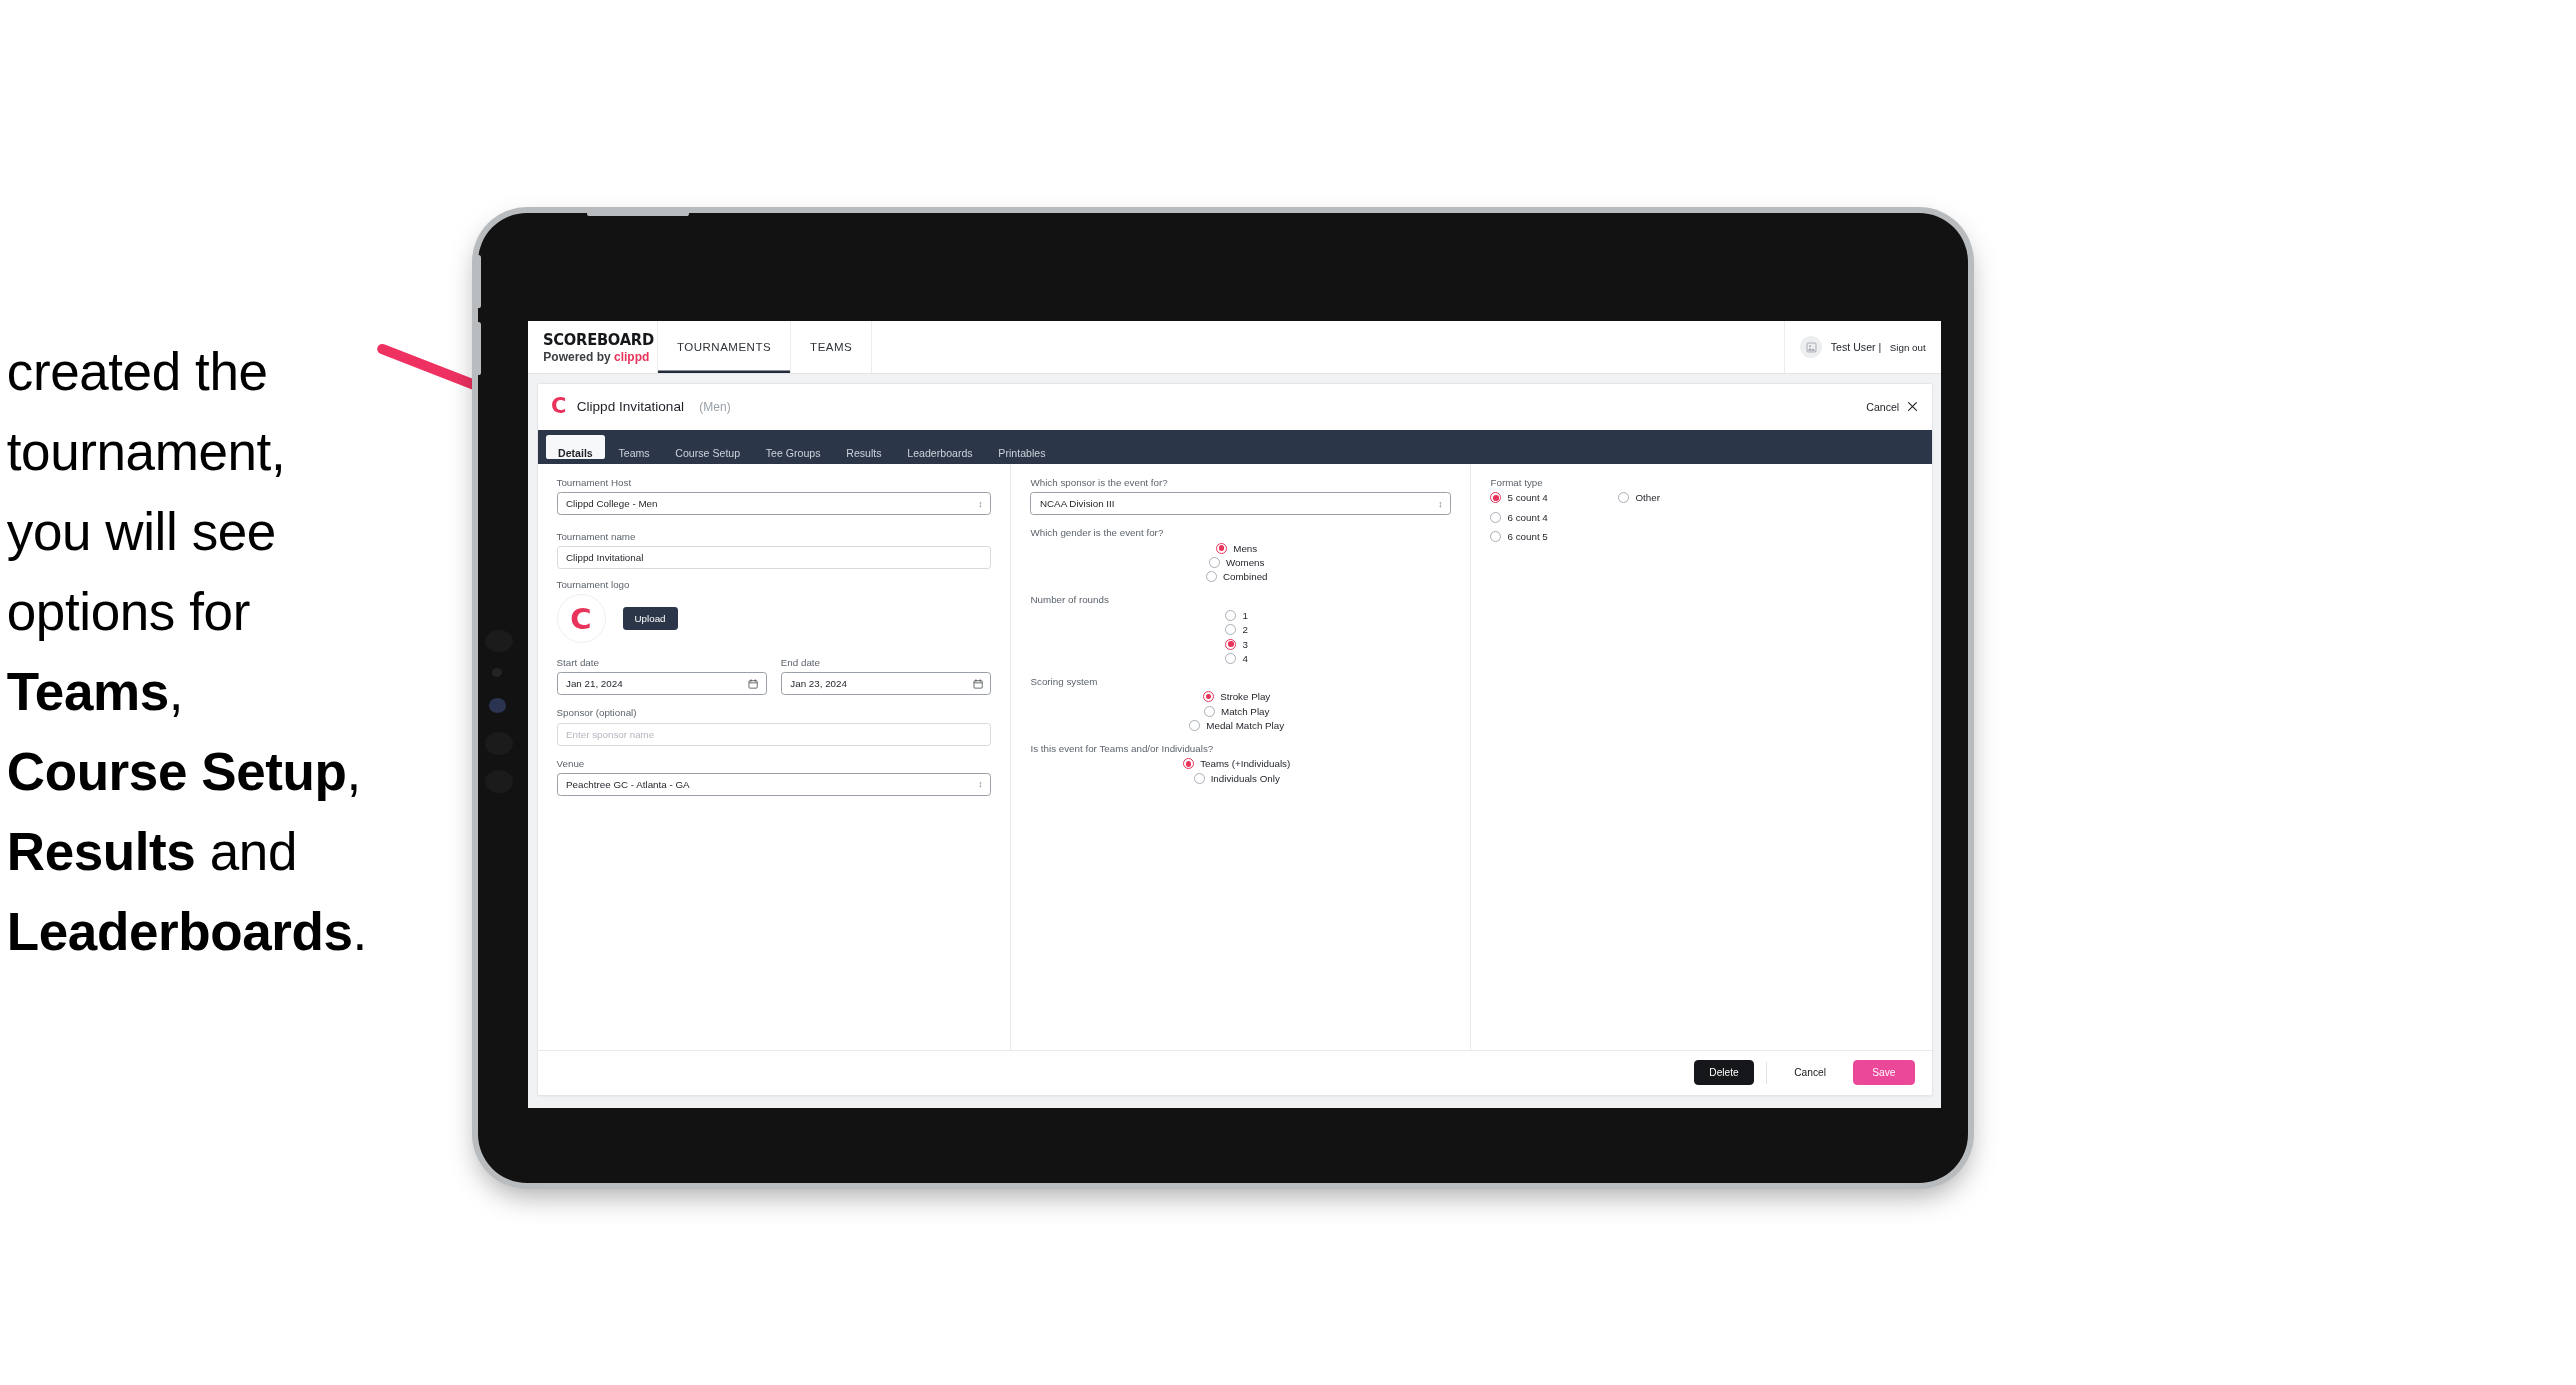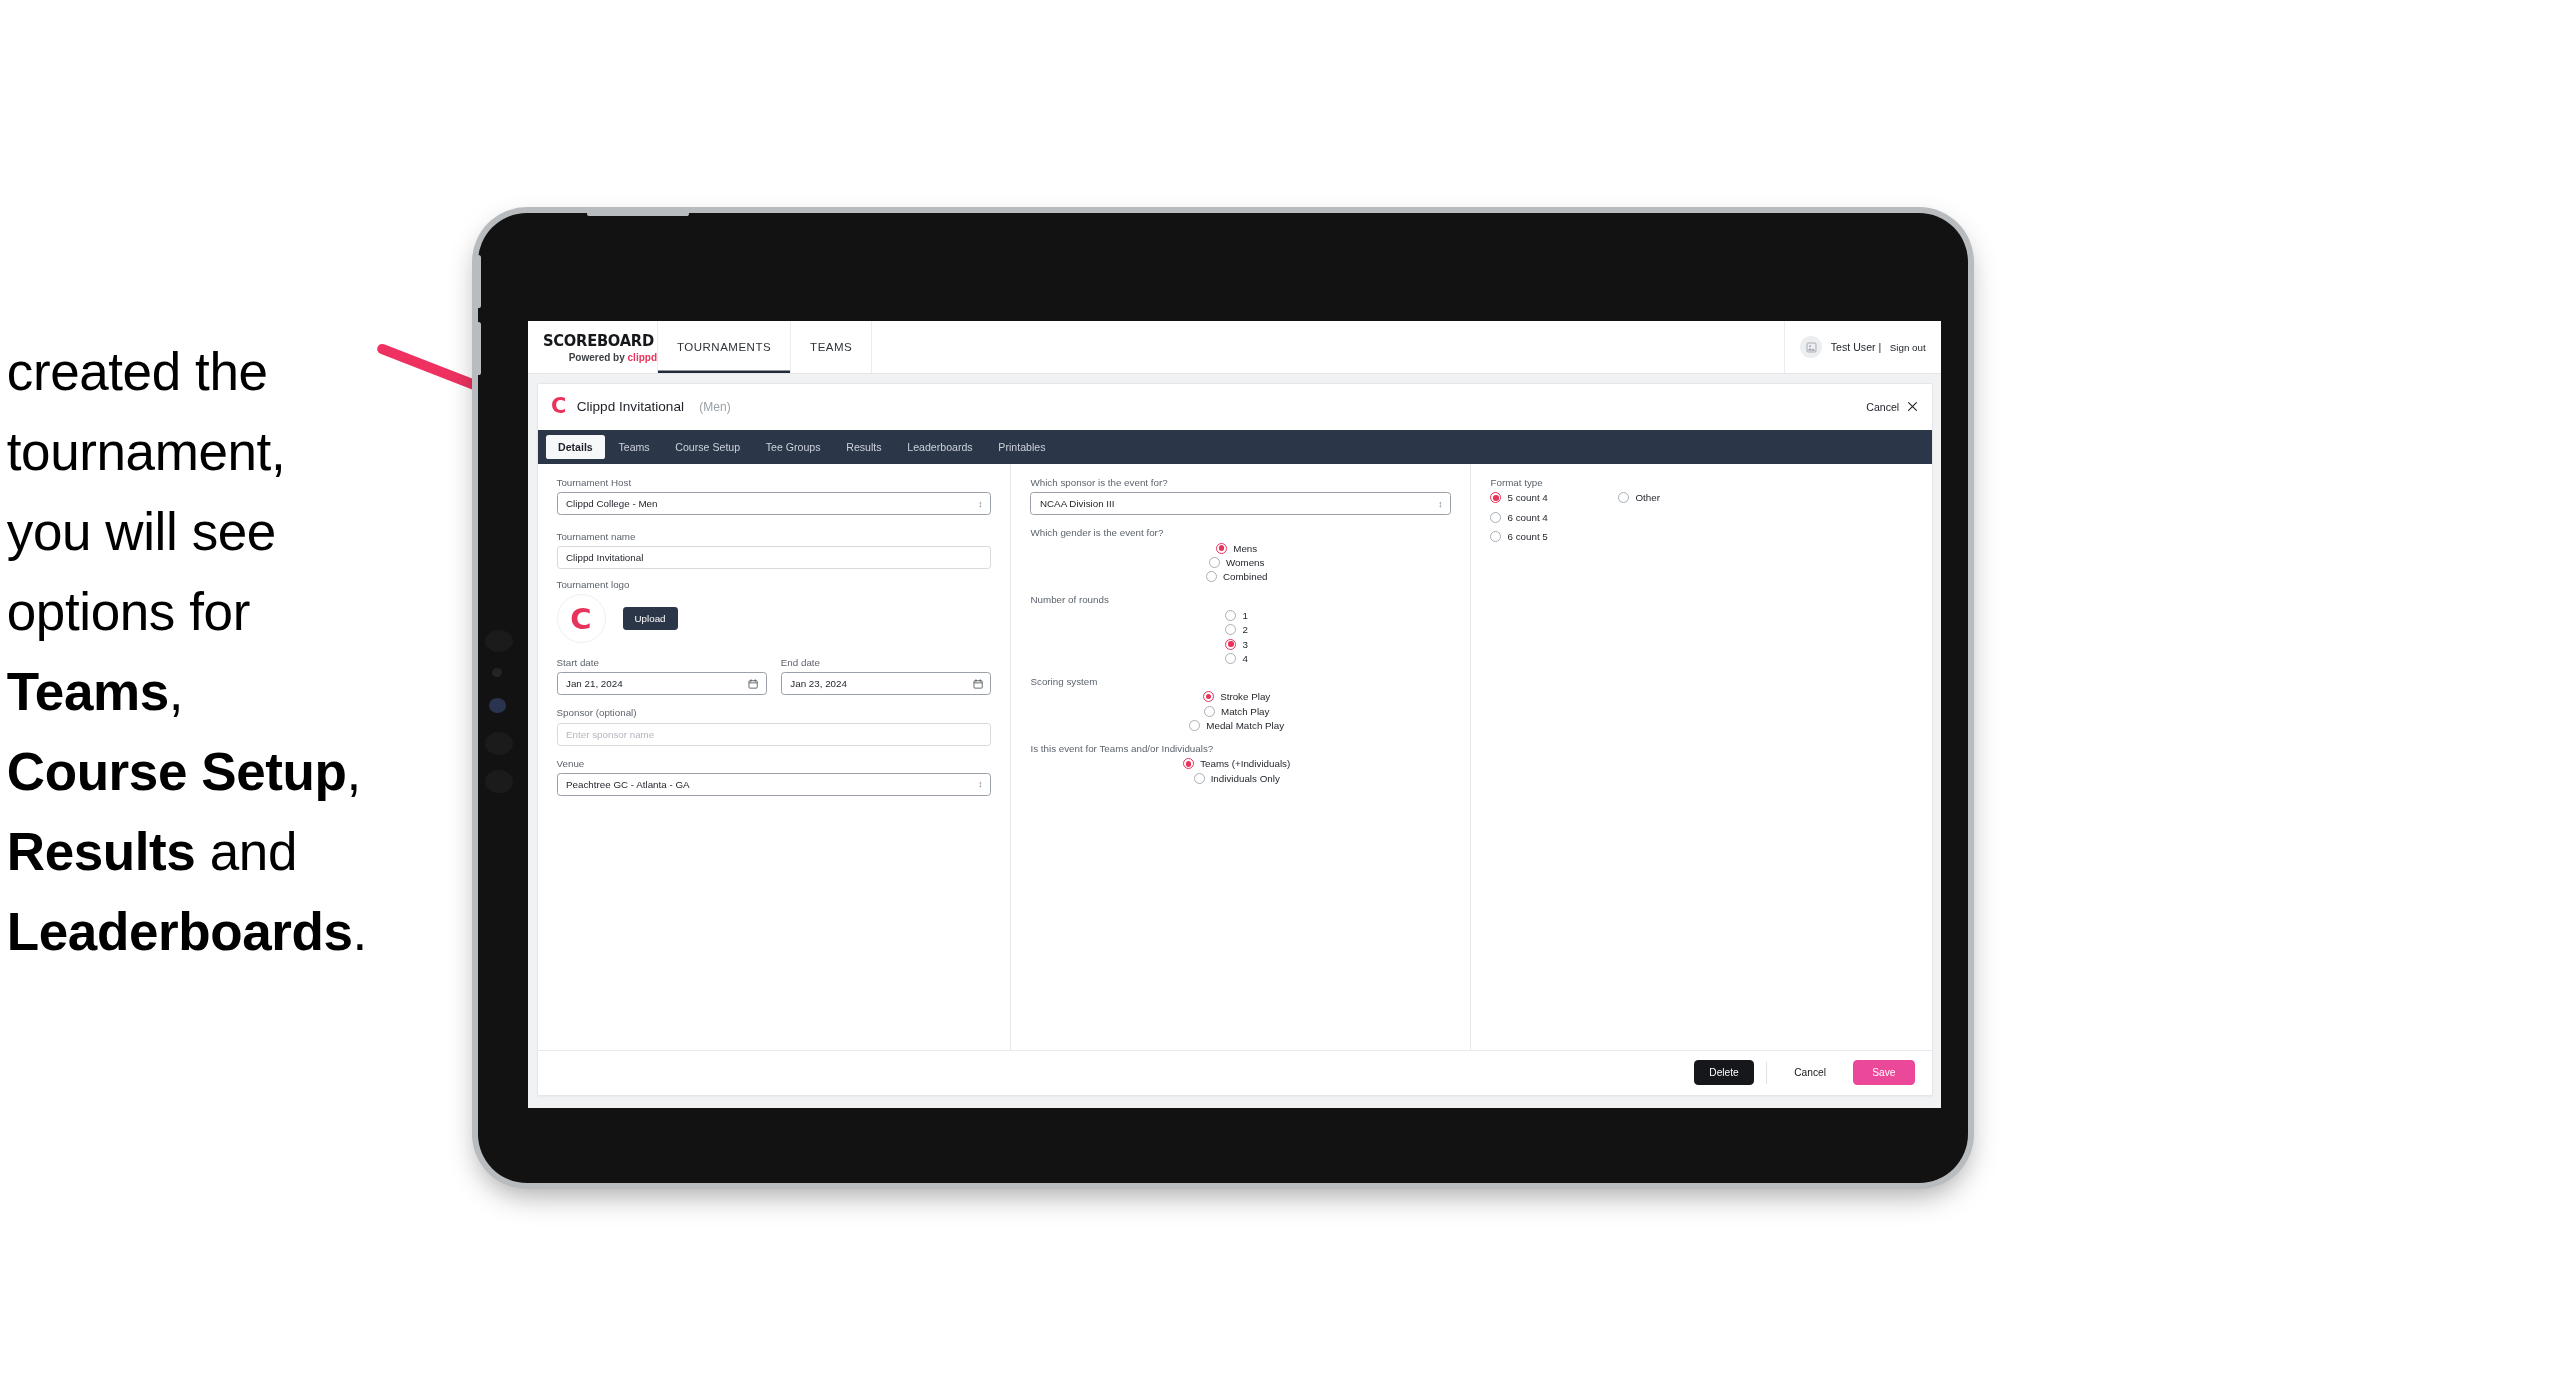--- a/index.html
+++ b/index.html
@@ -63,21 +63,21 @@
   #topbar {
     height: 53px; background:#ffffff; display:flex; align-items:stretch;
     border-bottom:0.9px solid #e3e5e8;
   }
   #brand { width: 129px; display:flex; flex-direction:column; justify-content:center; padding-left: 15.3px; }
   #brand .logo-word {
     font-family:"DejaVu Sans", sans-serif;
     font-weight:700; font-size:16px; letter-spacing:-0.3px; color:#15171a;
     transform: scaleX(0.92); transform-origin:left center;
   }
-  #brand .logo-sub { font-size:10px; color:#3c4043; margin-top:1.7px; font-weight:600;text-align:right; }
+  #brand .logo-sub { font-size:12px; color:#3c4043; margin-top:1.7px; font-weight:600; }
   #brand .logo-sub em { font-style:normal; color:#e8335a; font-weight:700; }
   .topnav-item {
     display:flex; align-items:center; padding: 0 19px; font-size:11.5px;
     letter-spacing:0.5px; color:#2f3337; border-left:0.9px solid #ececee; cursor:pointer;
   }
   .topnav-item.active { box-shadow: inset 0 -2.6px 0 #222b3a; }
   #topbar-spacer { flex:1; border-left:0.9px solid #ececee; }
   #user-area { display:flex; align-items:center; gap:8.5px; padding:0 15.3px; border-left:0.9px solid #ececee;}
   #avatar {
     width:22px; height:22px; border-radius:50%; background:#eceef0;
@@ -102,21 +102,21 @@
   }
   #tname { font-size:13.6px; color:#1d2127; }
   #tgender { font-size:12px; color:#9aa0a8; margin-left:5.1px; }
   #card-head-right { margin-left:auto; display:flex; align-items:center; gap:7.7px; font-size:10.6px; color:#1d2127; cursor:pointer;}
 
   
   #tabbar {
     background:#2b3648; height: 34px; display:flex; align-items:center; padding-left:8.5px; gap:1.7px;
   }
   .tab {
-    font-size:10.6px; color:#ccd2db; padding: 0 12px; height:24px; display:flex; align-items:center;
+    font-size:10.6px; color:#ccd2db; padding: 0 12px; height:24px; display:flex; align-items:flex-end;
     border-radius:2.6px; cursor:pointer; white-space:nowrap;
   }
   .tab.active { background:#f7f8fa; color:#1d2127; font-weight:600; }
 
   
   #formbody { flex:1; display:flex; }
   .col { padding: 13.6px 19px 0 19px; }
   #col1 { width: 34%; border-right:0.9px solid #e7e9ec; }
   #col2 { width: 33%; border-right:0.9px solid #e7e9ec; }
   #col3 { width: 33%; }

